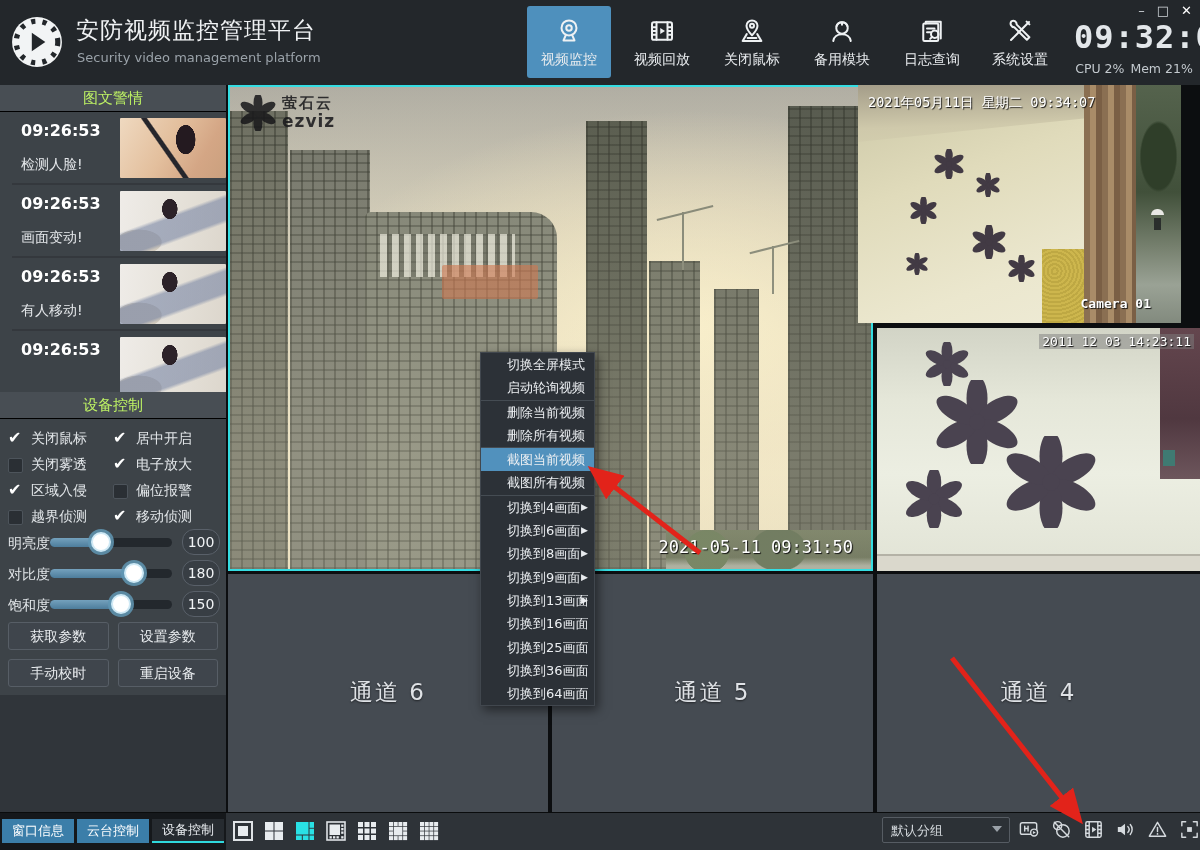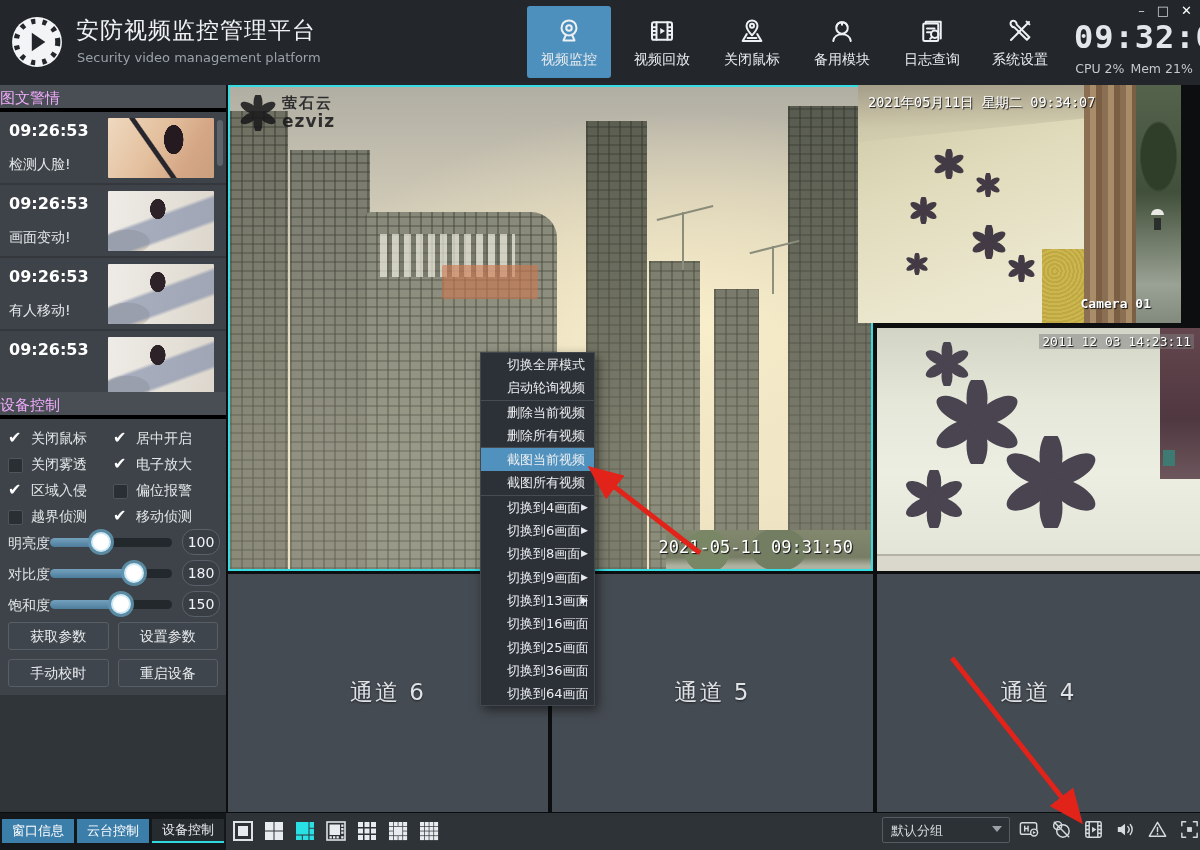--- a/index.html
+++ b/index.html
@@ -19,23 +19,23 @@
 .clockbox{position:absolute;left:1074px;top:19px;width:122px;text-align:center}
 .clock{font-family:"DejaVu Sans Mono","Liberation Mono",monospace;font-size:32px;font-weight:bold;color:#e3e7ea;letter-spacing:1px;line-height:36px}
 .cpu-mem{position:absolute;left:1068px;top:61px;width:132px;font-size:12.5px;color:#c3c9ce;text-align:center}
 .cpu-mem span{margin:0 3px}
 .winctl{position:absolute;top:3px;right:8px;display:flex;gap:12px;z-index:11}
 .winctl div{font-size:13px;color:#cfd4d8;cursor:pointer;line-height:16px}
 .winctl .close{color:#fff}
 
 
 .sidebar{position:absolute;left:0;top:85px;width:226px;height:765px;background:#3d4348}
-.side-header{position:absolute;left:0;width:226px;height:27px;background:#484e54;border-bottom:4px solid #000000;text-align:left;font-size:15px;color:#f0abfc;line-height:27px}
+.side-header{position:absolute;left:0;width:226px;height:27px;background:#484e54;border-bottom:1px solid #000000;text-align:center;font-size:15px;color:#bef264;line-height:27px}
 .alarm-header{top:0}
-.alarm-list{position:absolute;left:0;top:27px;width:226px;height:280px;overflow:hidden}
+.alarm-list{position:absolute;left:12px;top:27px;width:226px;height:280px;overflow:hidden}
 .alarm-item{position:relative;height:73px;border-bottom:2px solid #34383d;cursor:pointer}
 .alarm-time{position:absolute;left:9px;top:9px;font-size:16px;font-weight:bold;color:#fff}
 .alarm-label{position:absolute;left:9px;top:44px;font-size:14px;color:#e4e7ea}
 .thumb{position:absolute;right:12px;top:6px;width:106px;height:60px;border-radius:1px}
 .thumb-a{background:
  radial-gradient(ellipse 16px 24px at 62% 36%,#241a20 60%,rgba(36,26,32,0) 62%),
  linear-gradient(55deg,rgba(28,28,32,0) 42%,#26262c 43% 46%,rgba(28,28,32,0) 47%),
  linear-gradient(120deg,#efd9c0,#e3bf9d 45%,#d4a685 75%,#caa07e)}
 .thumb-b{background:
  radial-gradient(ellipse 13px 17px at 47% 30%,#2c2228 58%,rgba(44,34,40,0) 61%),

